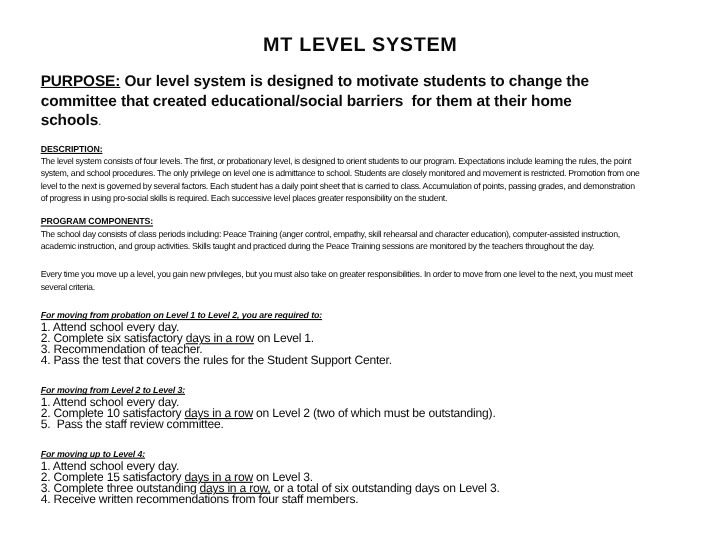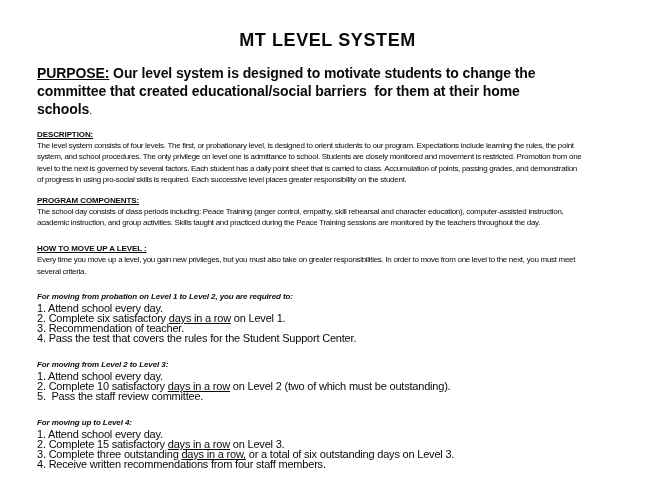--- a/index.html
+++ b/index.html
@@ -55,20 +55,21 @@
   .move-list { margin-top: 15px; }
   .move-list + .move-list { margin-top: 17px; }
   .list-heading {
     margin: 0 0 1px 0;
     font-size: 8px;
     font-weight: bold;
     font-style: italic;
     line-height: 10px;
     letter-spacing: -0.1px;
     white-space: pre;
+    text-decoration: underline;
   }
   .list-item {
     font-size: 11px;
     line-height: 10px;
     letter-spacing: -0.2px;
     white-space: pre;
   }
   .list-item .u { text-decoration: underline; }
 </style>
 </head>
@@ -89,21 +90,20 @@
 of progress in using pro-social skills is required. Each successive level places greater responsibility on the student.</p>
   </div>
 
   <div class="section">
     <p class="section-heading">PROGRAM COMPONENTS:</p>
     <p class="section-body">The school day consists of class periods including: Peace Training (anger control, empathy, skill rehearsal and character education), computer-assisted instruction,
 academic instruction, and group activities. Skills taught and practiced during the Peace Training sessions are monitored by the teachers throughout the day.</p>
   </div>
 
   <div class="section section--gap">
-    <p class="section-heading">HOW TO MOVE UP A LEVEL :</p>
     <p class="section-body">Every time you move up a level, you gain new privileges, but you must also take on greater responsibilities. In order to move from one level to the next, you must meet
 several criteria.</p>
   </div>
 
   <div id="lists">
       <div class="move-list">
         <p class="list-heading">For moving from probation on Level 1 to Level 2, you are required to:</p>
         <div class="list-item"><span>1. Attend school every day.</span></div>
         <div class="list-item"><span>2. Complete six satisfactory </span><span class="u">days in a row</span><span> on Level 1.</span></div>
         <div class="list-item"><span>3. Recommendation of teacher.</span></div>

